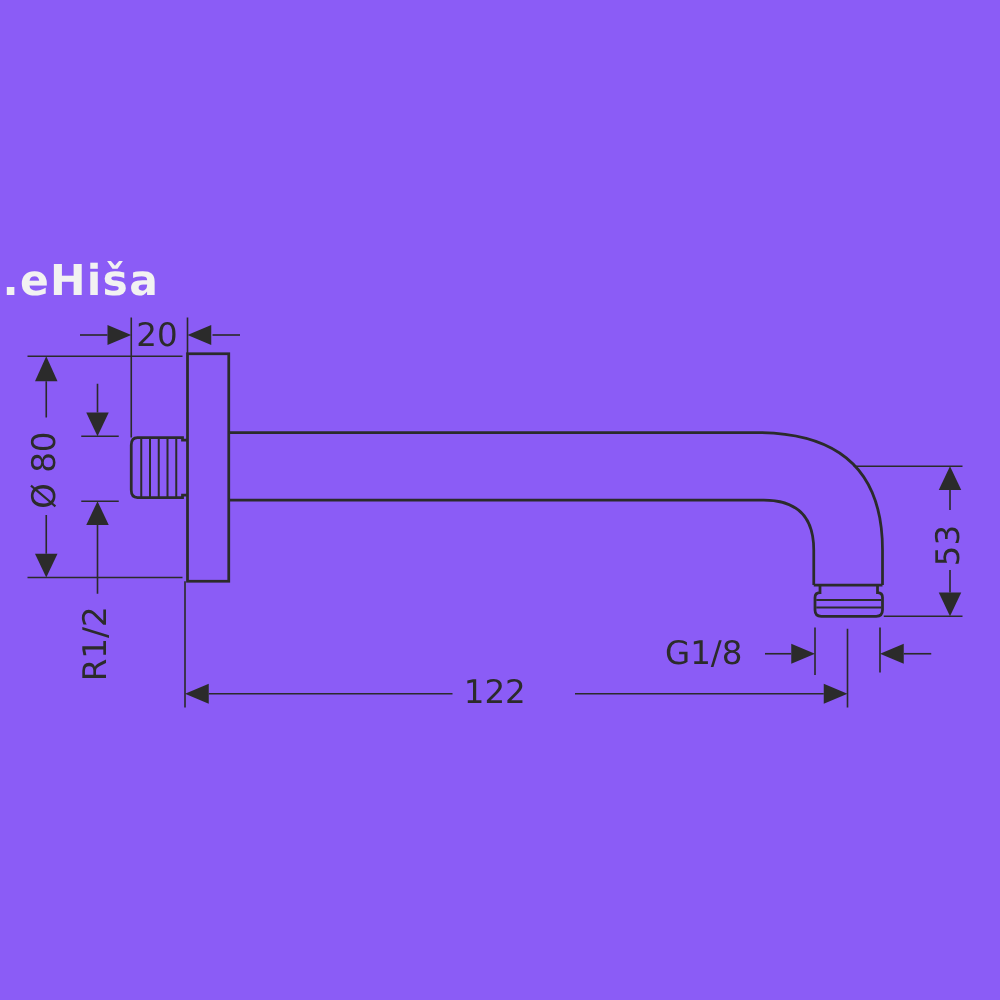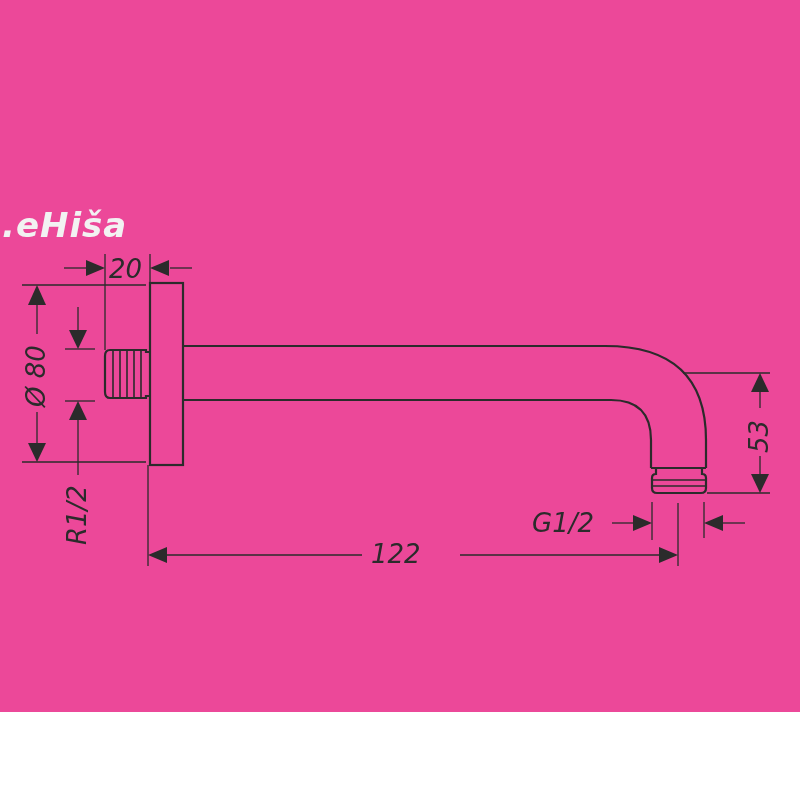--- a/index.html
+++ b/index.html
@@ -1,23 +1,22 @@
 <!DOCTYPE html>
 <html><head>
 <meta charset="utf-8">
 <style>
   html, body { margin: 0; padding: 0; background: #ffffff; }
   #canvas {
     position: relative;
     width: 800px;
-    height: 712px;
-    background: #ec4899;
+    height: 800px;
+    background: #8b5cf6;
     overflow: hidden;
     font-family: "DejaVu Sans", sans-serif;
-    font-style: italic;
   }
   svg { position: absolute; left: 0; top: 0; }
   .stroke { stroke: #2b2b2b; fill: none; }
   .part { stroke-width: 2.2; }
   .dim { stroke-width: 1.3; }
   .arrow { fill: #2b2b2b; stroke: none; }
   .label {
     position: absolute;
     color: #2b2b2b;
     font-family: "DejaVu Sans", sans-serif;
@@ -129,17 +128,17 @@
   </svg>
 
   <div class="label" style="left:109px; top:256px;">20</div>
 
   <div class="label rot" style="left:23px; top:407px;">Ø 80</div>
 
   <div class="label rot" style="left:64px; top:545px;">R1/2</div>
 
   <div class="label" style="left:371px; top:541px;">122</div>
 
-  <div class="label" style="left:532px; top:510px;">G1/2</div>
+  <div class="label" style="left:532px; top:510px;">G1/8</div>
 
   <div class="label rot" style="left:746px; top:453px;">53</div>
 
 </div>
 
 </body></html>

